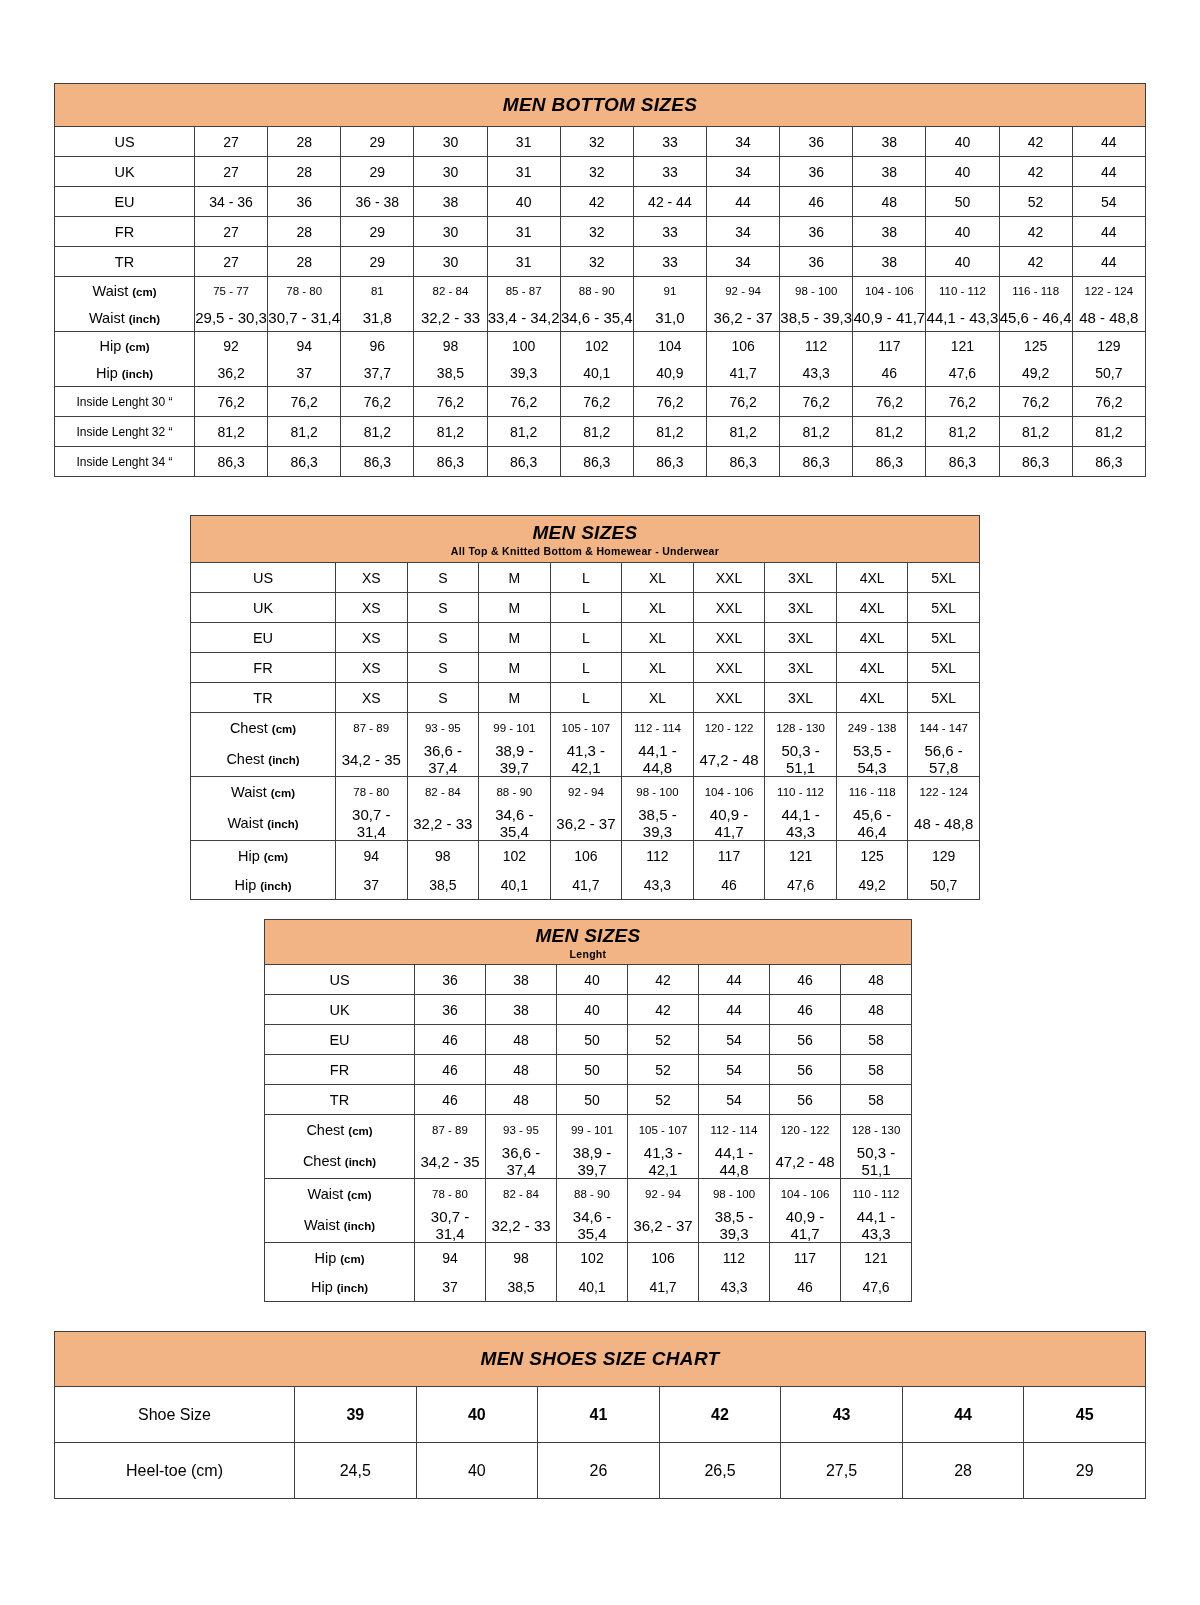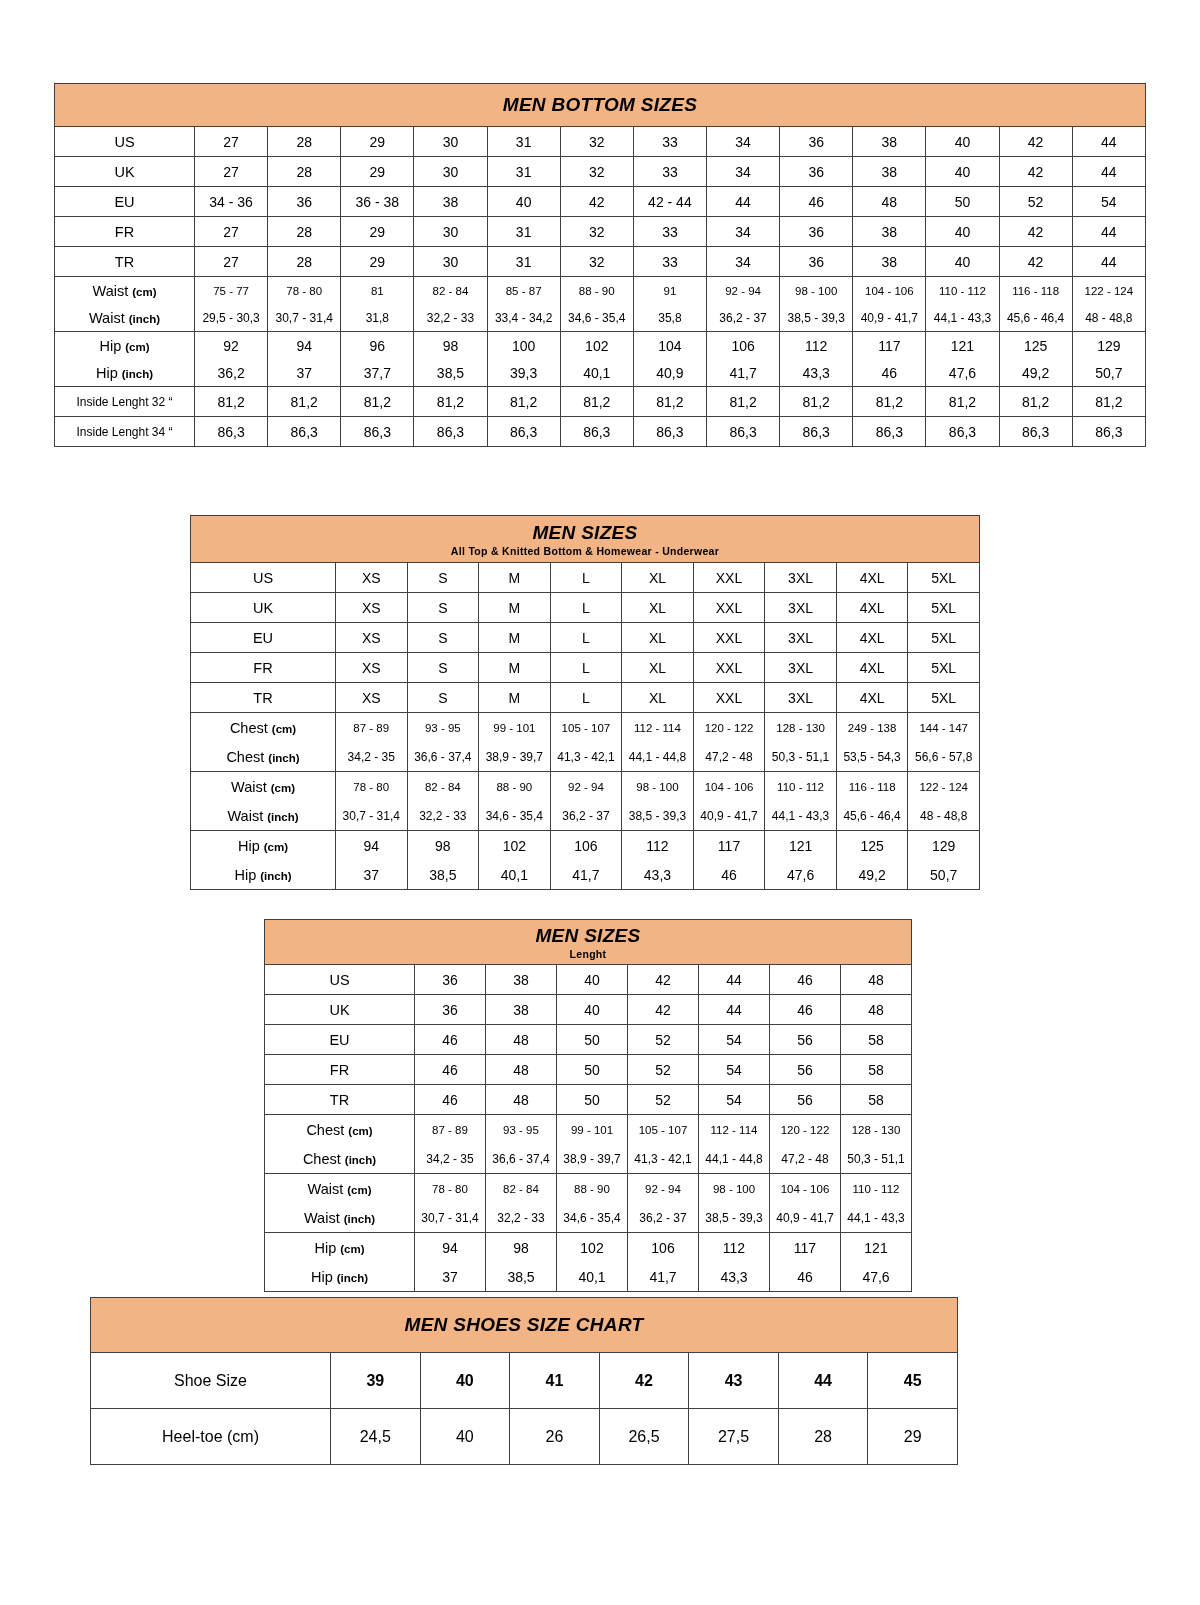--- a/index.html
+++ b/index.html
@@ -61,21 +61,21 @@
   .rowlabel.small {
     font-size: 12px;
   }
   .v {
     font-size: 14px;
   }
   .v.sm {
     font-size: 11.5px;
   }
   .v.xs {
-    font-size: 12px;
+    font-size: 15px;
   }
 
   
   #t1 { left: 54px; top: 83px; width: 1092px; }
   #t1 .title-cell { height: 42px; }
   #t1 tr.code td { height: 29px; }
   #t1 tr.pair-top td { height: 27px; }
   #t1 tr.pair-bot td { height: 27px; }
   #t1 tr.single td { height: 29px; }
   #t1 col.lab { width: 140px; }
@@ -88,21 +88,21 @@
   #t2 col.lab { width: 145px; }
 
   
   #t3 { left: 264px; top: 919px; width: 648px; }
   #t3 .title-cell { height: 44px; }
   #t3 tr.code td { height: 29px; }
   #t3 tr.pair-top td, #t3 tr.pair-bot td { height: 29px; }
   #t3 col.lab { width: 150px; }
 
   
-  #t4 { left: 54px; top: 1297px; width: 868px; margin-left: 36px; }
+  #t4 { left: 54px; top: 1331px; width: 1092px; }
   #t4 .title-cell { height: 54px; }
   #t4 tr.code td { height: 55px; }
   #t4 col.lab { width: 240px; }
   #t4 .rowlabel { font-size: 16px; }
   #t4 .v { font-size: 16px; font-weight: bold; }
   #t4 .v.plain { font-weight: normal; }
 </style>
 </head>
 <body>
 
@@ -228,21 +228,21 @@
         <td class="v sm" style="border-bottom:none">122 - 124</td>
       </tr>
       <tr class="pair-bot">
         <td class="rowlabel" style="border-top:none"><span>Waist</span> <span class="unit">(inch)</span></td>
         <td class="v xs" style="border-top:none">29,5 - 30,3</td>
         <td class="v xs" style="border-top:none">30,7 - 31,4</td>
         <td class="v xs" style="border-top:none">31,8</td>
         <td class="v xs" style="border-top:none">32,2 - 33</td>
         <td class="v xs" style="border-top:none">33,4 - 34,2</td>
         <td class="v xs" style="border-top:none">34,6 - 35,4</td>
-        <td class="v xs" style="border-top:none">35,8</td>
+        <td class="v xs" style="border-top:none">31,0</td>
         <td class="v xs" style="border-top:none">36,2 - 37</td>
         <td class="v xs" style="border-top:none">38,5 - 39,3</td>
         <td class="v xs" style="border-top:none">40,9 - 41,7</td>
         <td class="v xs" style="border-top:none">44,1 - 43,3</td>
         <td class="v xs" style="border-top:none">45,6 - 46,4</td>
         <td class="v xs" style="border-top:none">48 - 48,8</td>
       </tr>
       <tr class="pair-top">
         <td class="rowlabel" style="border-bottom:none"><span>Hip</span> <span class="unit">(cm)</span></td>
         <td class="v" style="border-bottom:none">92</td>
@@ -269,20 +269,36 @@
         <td class="v" style="border-top:none">40,1</td>
         <td class="v" style="border-top:none">40,9</td>
         <td class="v" style="border-top:none">41,7</td>
         <td class="v" style="border-top:none">43,3</td>
         <td class="v" style="border-top:none">46</td>
         <td class="v" style="border-top:none">47,6</td>
         <td class="v" style="border-top:none">49,2</td>
         <td class="v" style="border-top:none">50,7</td>
       </tr>
       <tr class="single">
+          <td class="rowlabel small">Inside Lenght 30 “</td>
+        <td class="v">76,2</td>
+        <td class="v">76,2</td>
+        <td class="v">76,2</td>
+        <td class="v">76,2</td>
+        <td class="v">76,2</td>
+        <td class="v">76,2</td>
+        <td class="v">76,2</td>
+        <td class="v">76,2</td>
+        <td class="v">76,2</td>
+        <td class="v">76,2</td>
+        <td class="v">76,2</td>
+        <td class="v">76,2</td>
+        <td class="v">76,2</td>
+      </tr>
+      <tr class="single">
           <td class="rowlabel small">Inside Lenght 32 “</td>
         <td class="v">81,2</td>
         <td class="v">81,2</td>
         <td class="v">81,2</td>
         <td class="v">81,2</td>
         <td class="v">81,2</td>
         <td class="v">81,2</td>
         <td class="v">81,2</td>
         <td class="v">81,2</td>
         <td class="v">81,2</td>

